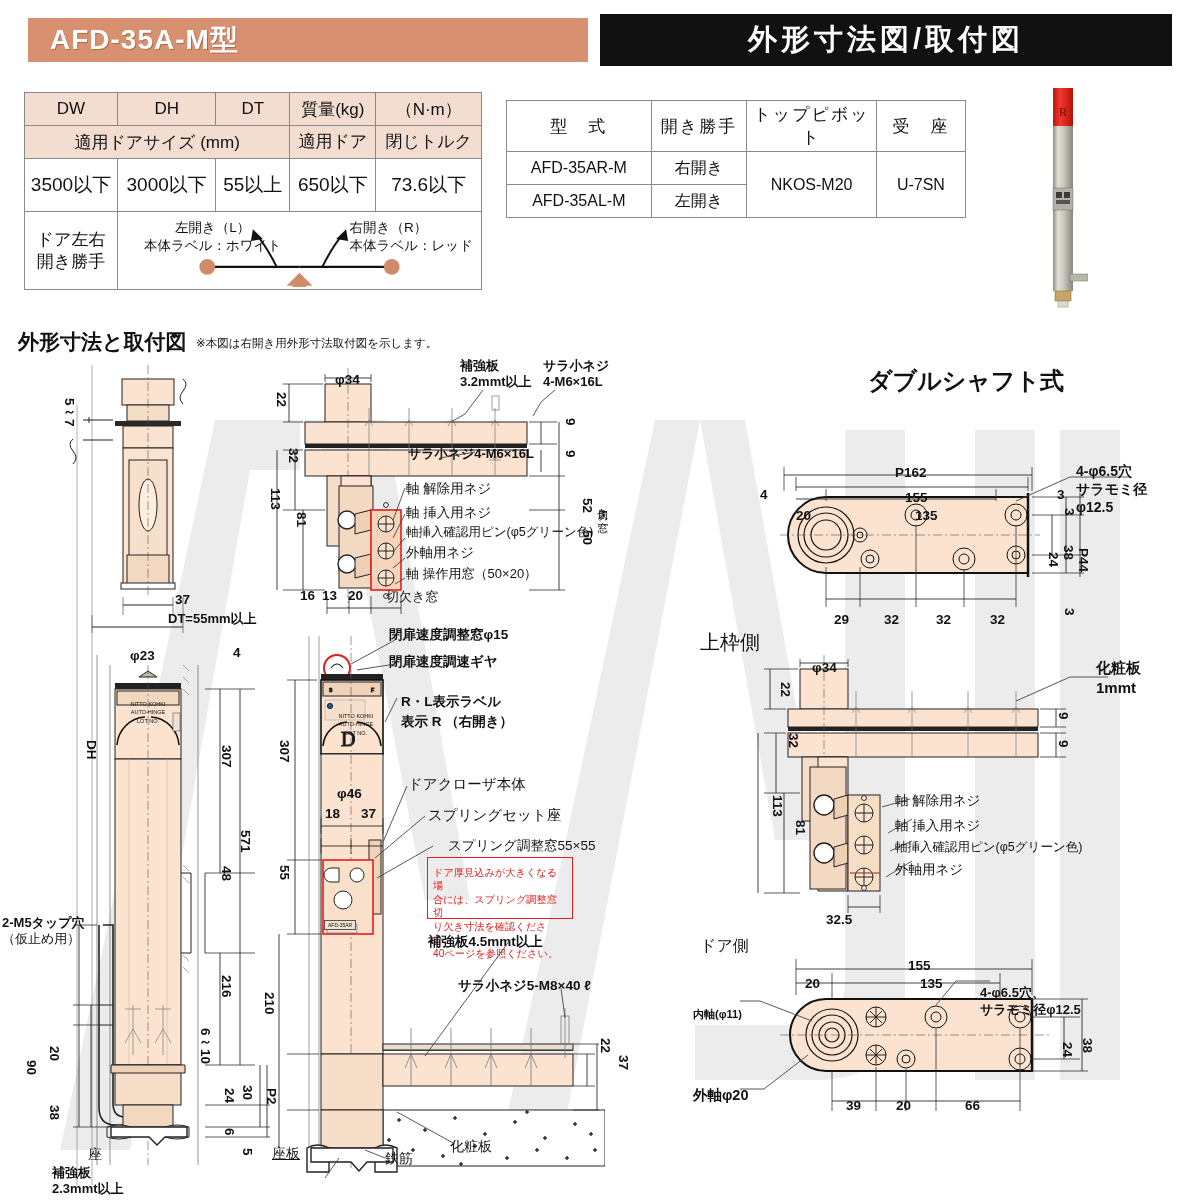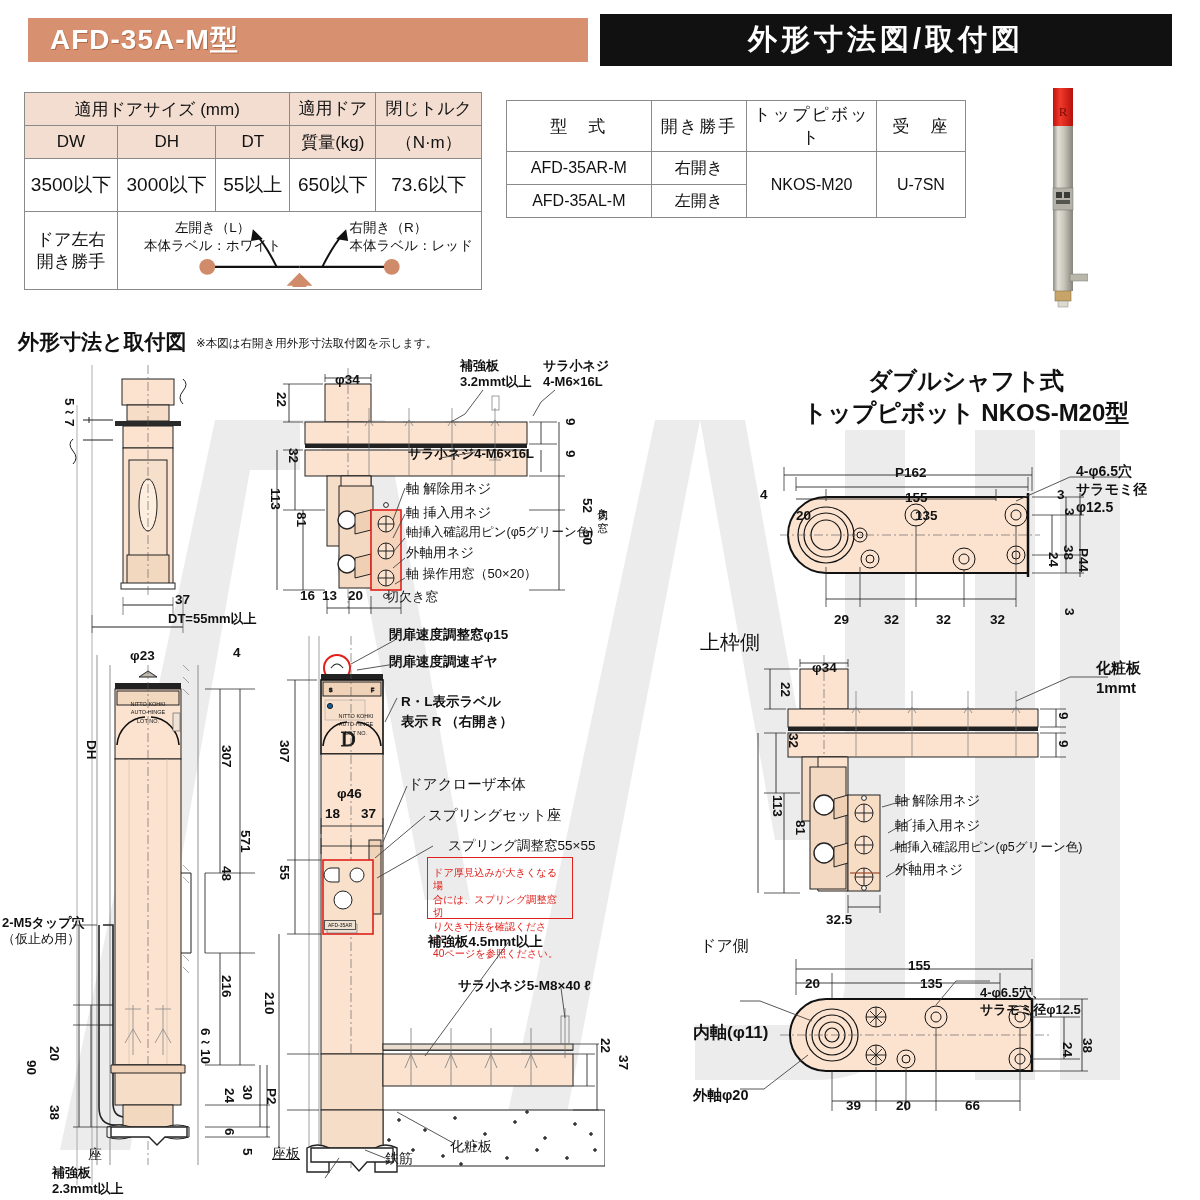--- a/index.html
+++ b/index.html
@@ -132,34 +132,34 @@
   <rect x="24" y="104" width="6" height="6" fill="#3a3a36"></rect>
   <rect x="16" y="112" width="14" height="4" fill="#55544e"></rect>
   <rect x="30" y="186" width="18" height="7" fill="#b9b6aa" stroke="#7a7970" stroke-width="0.5"></rect>
   <rect x="15" y="203" width="16" height="10" fill="#c8a468" stroke="#8a7340" stroke-width="0.6"></rect>
   <rect x="18" y="213" width="10" height="6" fill="#ddd9cc" stroke="#8a897f" stroke-width="0.5"></rect>
 </svg>
 
 <table class="abs" id="tbl-size">
   <tbody>
       <tr>
+    <td class="hd">DW</td>
+    <td class="hd">DH</td>
+    <td class="hd">DT</td>
+    <td class="hd">質量(kg)</td>
+    <td class="hd">（N·m）</td>
+  </tr>
+  <tr>
     <td class="hd" colspan="3">適用ドアサイズ (mm)</td>
     <td class="hd" rowspan="1" style="line-height:1.15">
       <div>適用ドア</div>
     </td>
     <td class="hd" rowspan="1" style="line-height:1.15">
       <div>閉じトルク</div>
     </td>
-  </tr>
-  <tr>
-    <td class="hd">DW</td>
-    <td class="hd">DH</td>
-    <td class="hd">DT</td>
-    <td class="hd">質量(kg)</td>
-    <td class="hd">（N·m）</td>
   </tr>
   <tr>
     <td class="val">3500以下</td>
     <td class="val">3000以下</td>
     <td class="val">55以上</td>
     <td class="val">650以下</td>
     <td class="val">73.6以下</td>
   </tr>
   <tr class="dirrow">
     <td class="dircell">
@@ -212,21 +212,20 @@
     <td>AFD-35AL-M</td>
     <td>左開き</td>
   </tr>
 </tbody>
   </table>
 
 <div class="abs" id="sec-title">外形寸法と取付図</div>
 <div class="abs" id="sec-note">※本図は右開き用外形寸法取付図を示します。</div>
 <div class="abs" id="pivot-title">
   <div>ダブルシャフト式</div>
-  <div>トップピボット NKOS-M20型</div>
 </div>
 
 <svg class="abs" style="left:55px;top:365px;" width="250" height="820" viewBox="0 0 250 820">
   <g stroke="#222" fill="none" stroke-width="1">
 
     <line x1="37" y1="0" x2="37" y2="820" stroke="#999" stroke-width="0.8"></line>
     <line x1="22" y1="40" x2="22" y2="820" stroke="#999" stroke-width="0.8"></line>
 
     <rect x="67" y="14" width="52" height="26" fill="#fbe3d0"></rect>
     <rect x="72" y="40" width="42" height="16" fill="#f6ddc8"></rect>
@@ -841,21 +840,21 @@
 
 <div class="abs lbl" style="left:700px;top:936px;font-size:16px;">ドア側</div>
 <div class="abs dim" style="left:908px;top:958px;">155</div>
 <div class="abs dim" style="left:920px;top:976px;">135</div>
 <div class="abs dim" style="left:805px;top:976px;">20</div>
 <div class="abs dim" style="left:846px;top:1098px;">39</div>
 <div class="abs dim" style="left:896px;top:1098px;">20</div>
 <div class="abs dim" style="left:965px;top:1098px;">66</div>
 <div class="abs dim v" style="left:1060px;top:1042px;">24</div>
 <div class="abs dim v" style="left:1080px;top:1038px;">38</div>
-<div class="abs lbl b" style="left:693px;top:1008px;font-size:17px;margin-top:14px;">内軸(φ11)</div>
+<div class="abs lbl b" style="left:693px;top:1008px;font-size:11px;">内軸(φ11)</div>
 <div class="abs lbl b" style="left:693px;top:1086px;font-size:14.5px;">外軸φ20</div>
 <div class="abs lbl b" style="left:980px;top:985px;font-size:13px;line-height:1.3;">
   <div>4-φ6.5穴、</div>
   <div>サラモミ径φ12.5</div>
 </div>
 
 <div class="abs" style="left:330px;top:712px;font-size:5.5px;line-height:1.5;color:#111;text-align:center;width:52px;">
   <div>NITTO KOHKI</div>
   <div>AUTO-HINGE</div>
   <div>LOT NO.</div>

